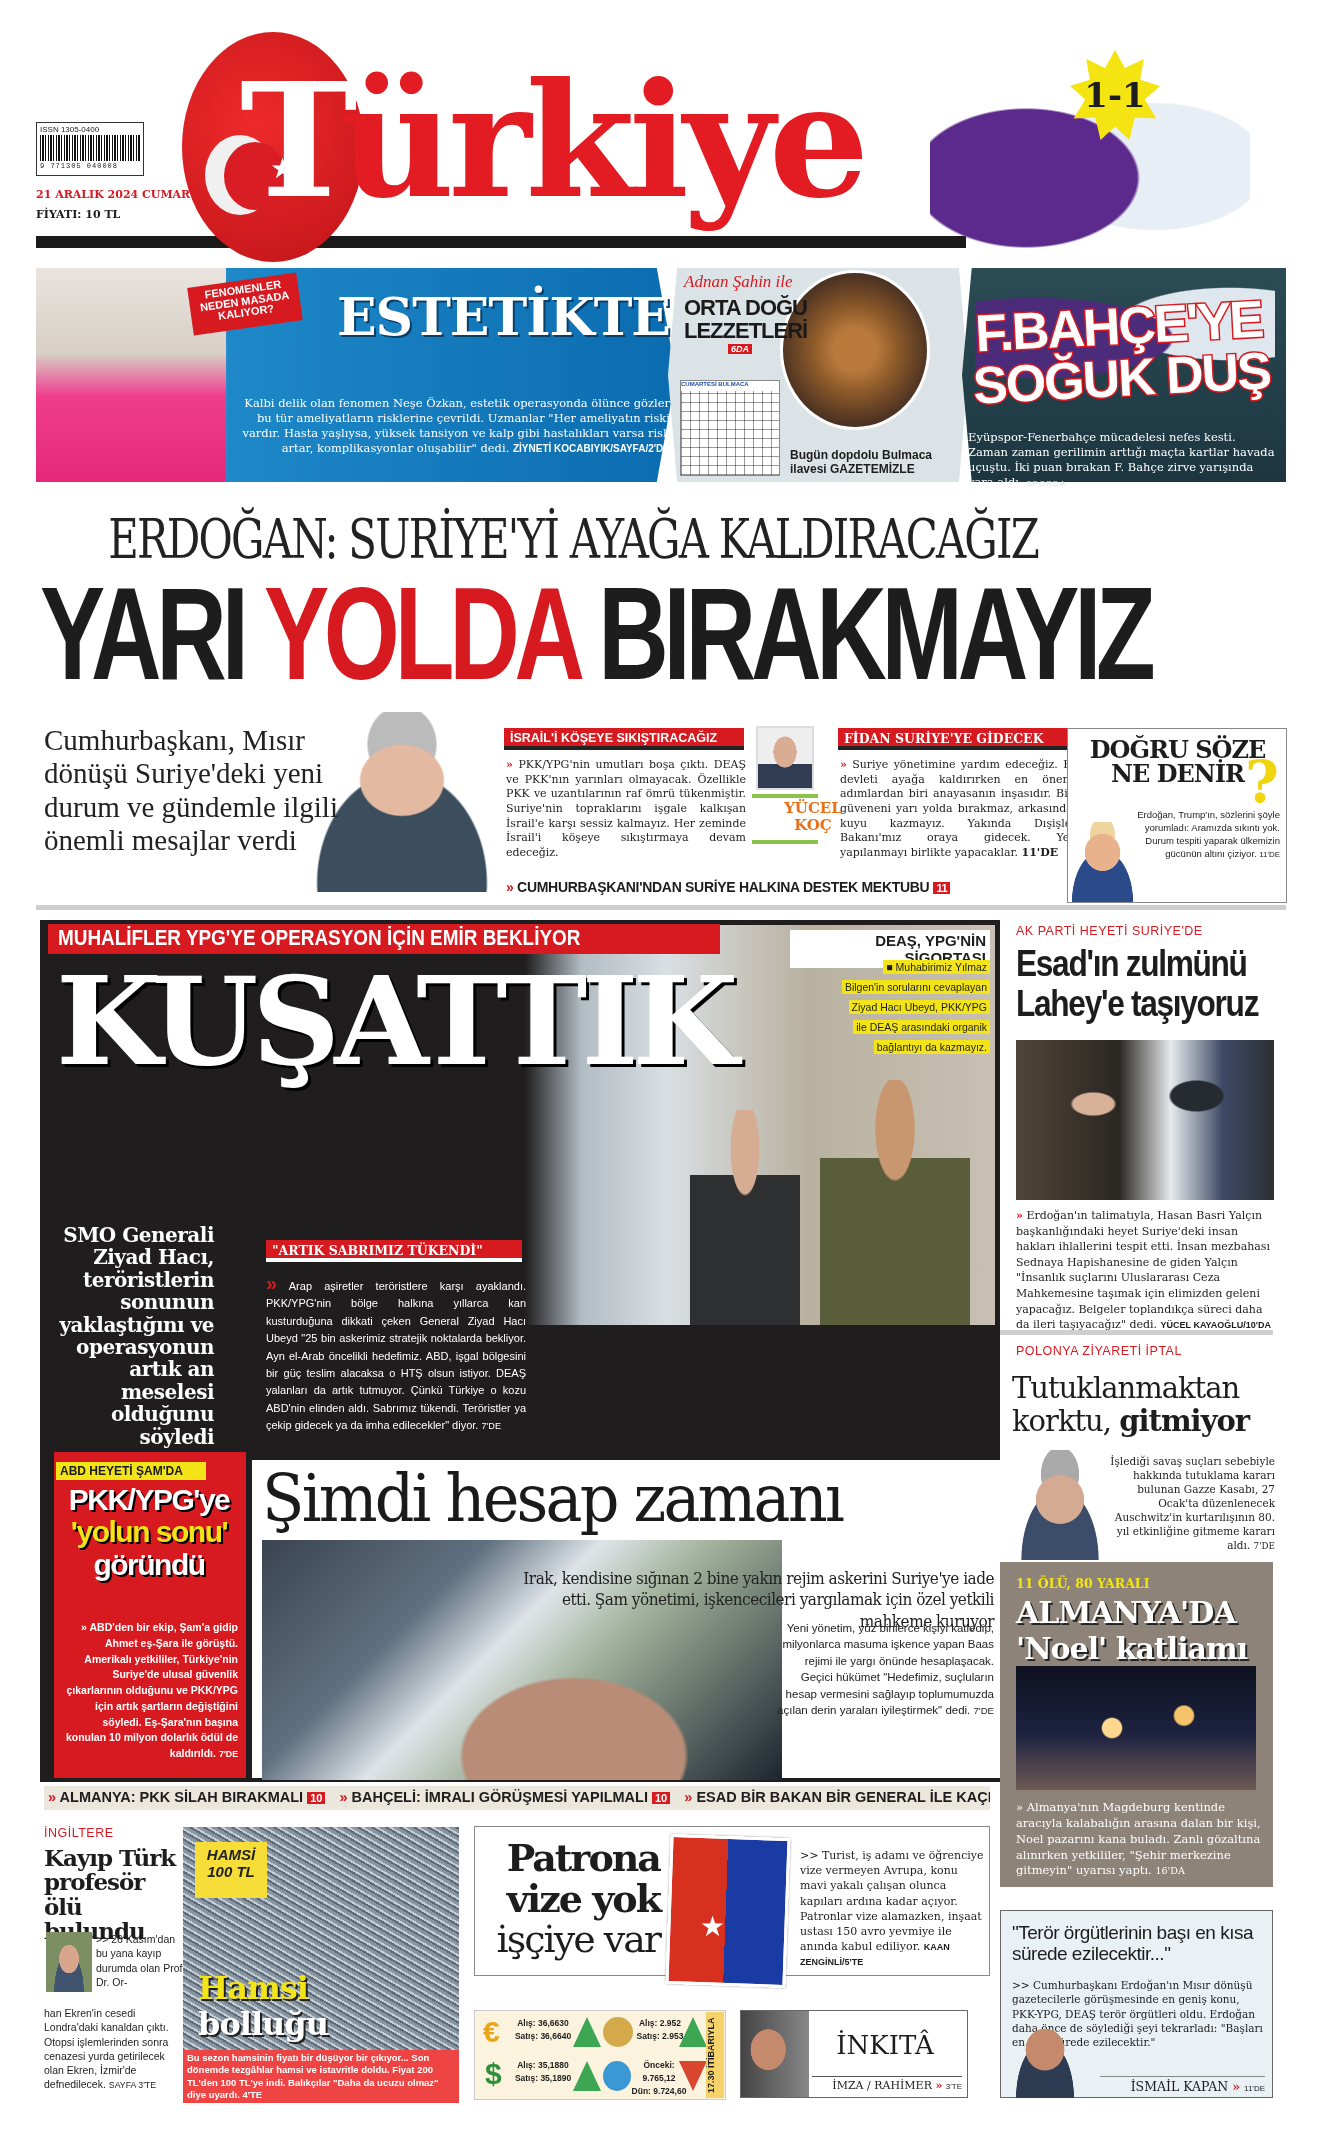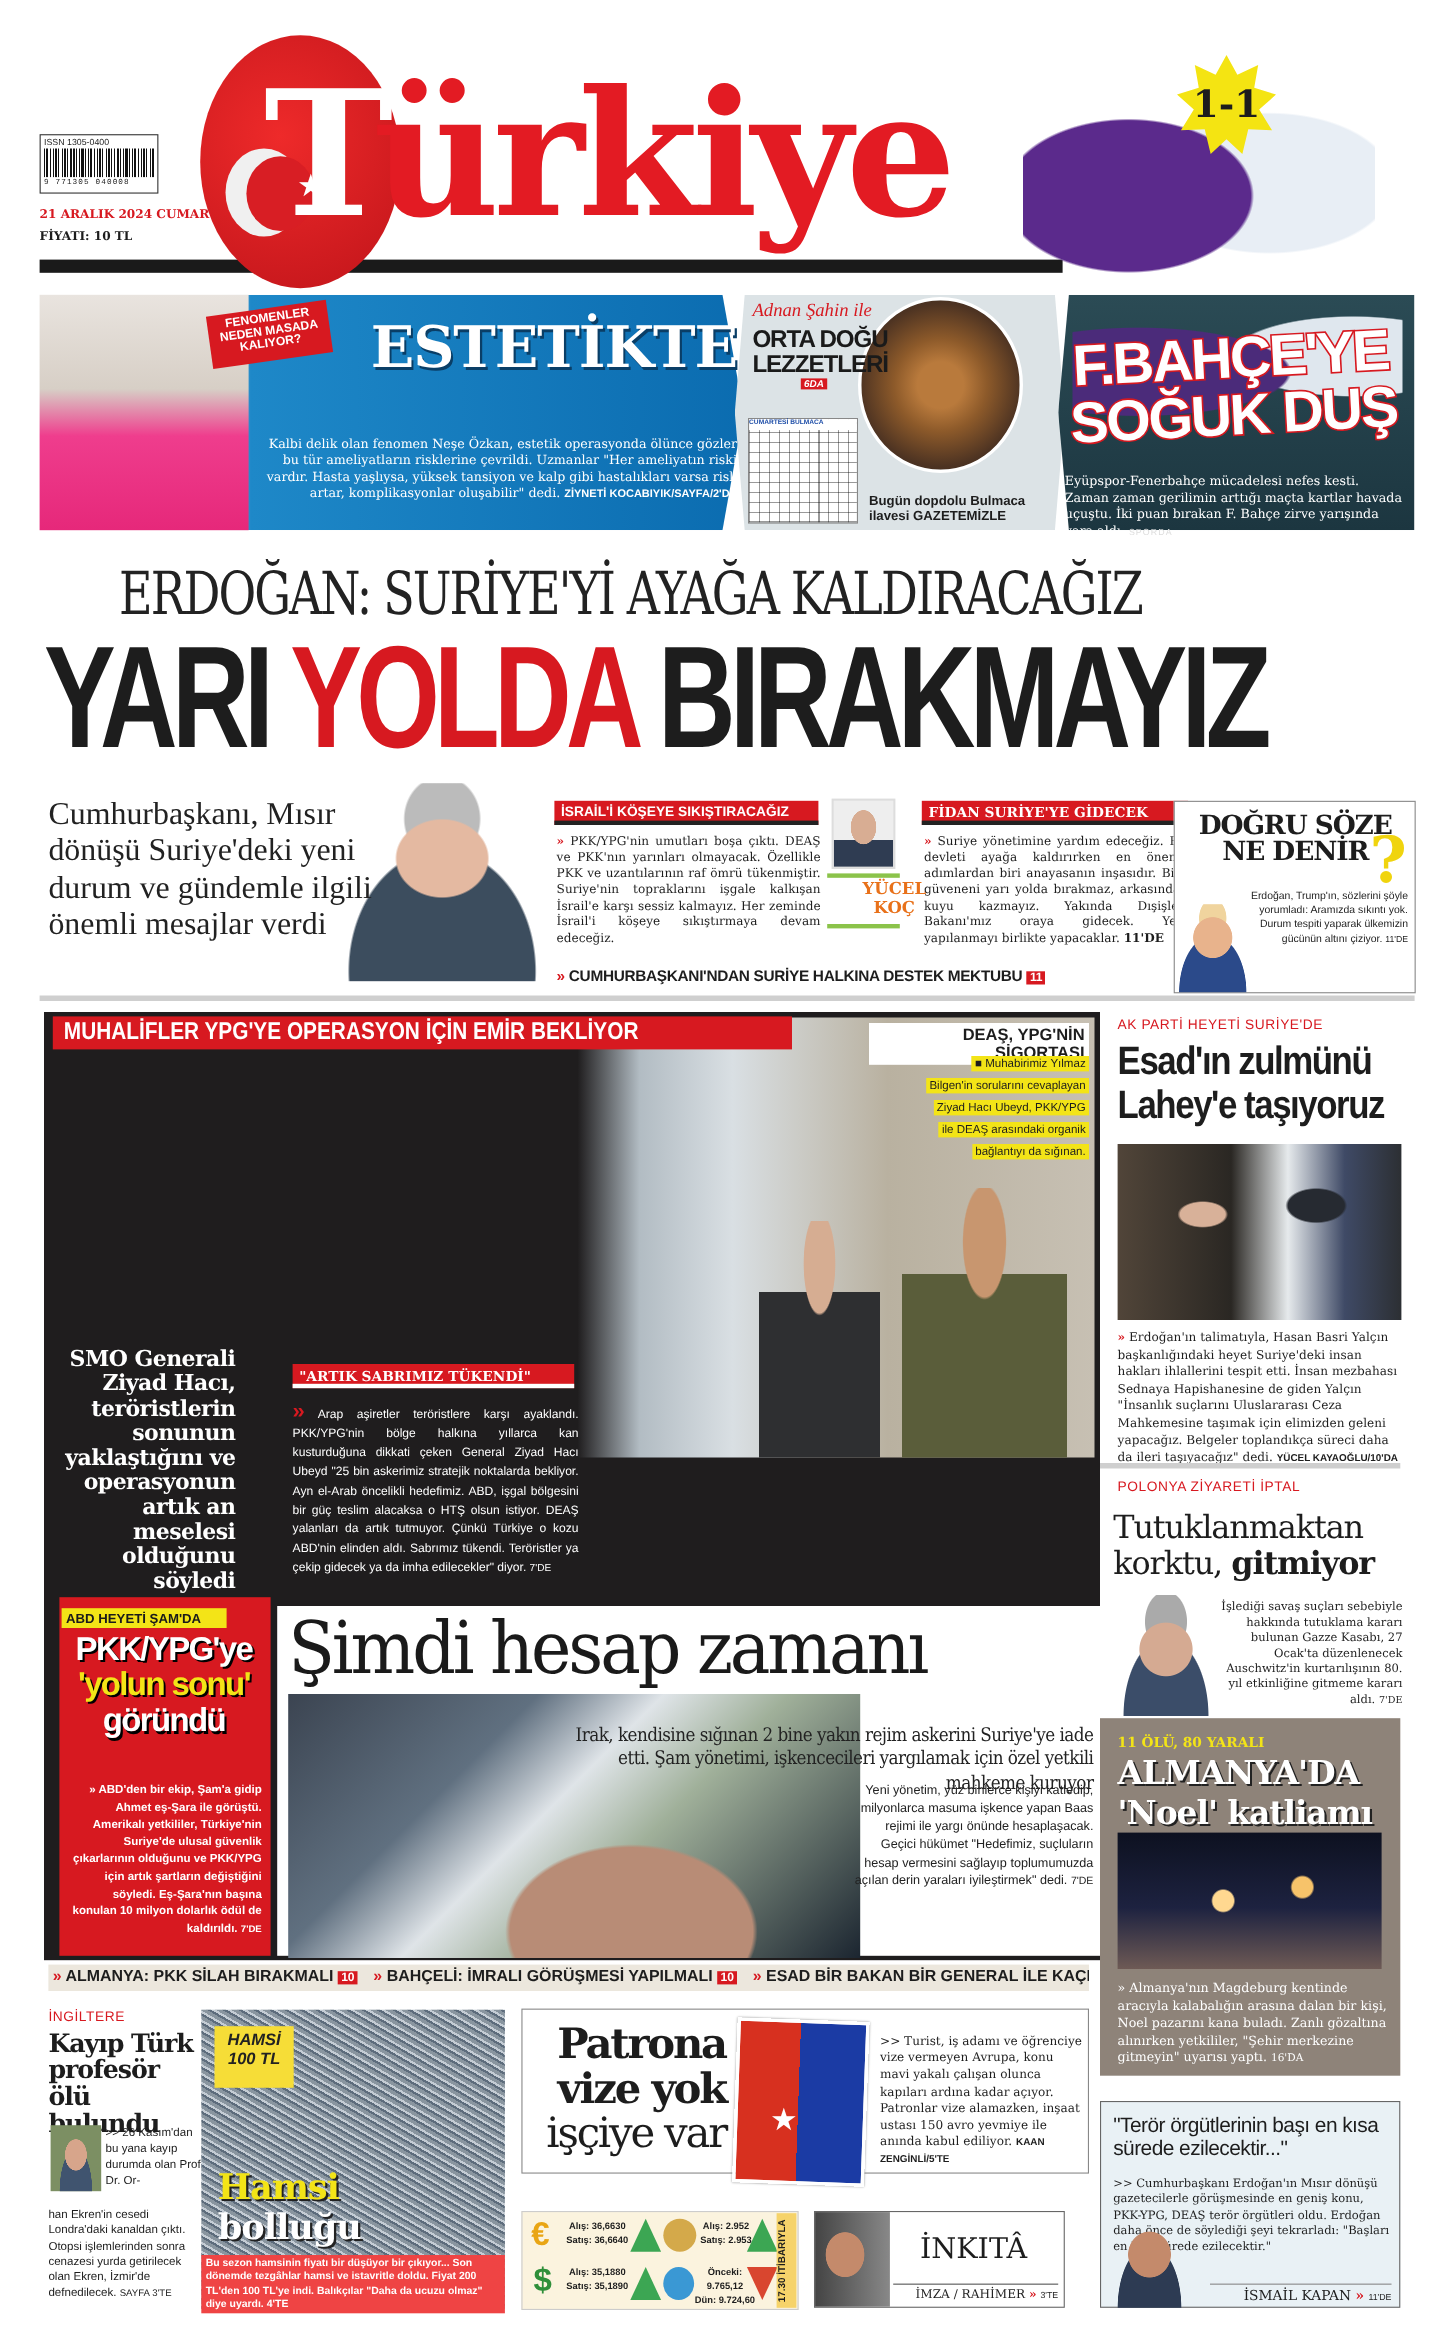--- a/index.html
+++ b/index.html
@@ -238,23 +238,24 @@
 <div class="abs dark-photo"></div>
 <div class="abs soldier1"></div>
 <div class="abs soldier2"></div>
 <div class="abs lead-kicker"><span>MUHALİFLER YPG'YE OPERASYON İÇİN EMİR BEKLİYOR</span></div>
 <div class="abs deas-head">DEAŞ, YPG'NİN SİGORTASI</div>
 <div class="abs deas-body">
   <div><span>■ Muhabirimiz Yılmaz</span></div>
   <div><span>Bilgen'in sorularını cevaplayan</span></div>
   <div><span>Ziyad Hacı Ubeyd, PKK/YPG</span></div>
   <div><span>ile DEAŞ arasındaki organik</span></div>
-  <div><span>bağlantıyı da sığınan.</span></div>
+  <div><span>bağlantıyı da kazmayız.</span></div>
 </div>
 <div class="abs lead-h1">
+  <div class="l2">KUŞATTIK</div>
 </div>
 <div class="abs lead-side">SMO Generali Ziyad Hacı, teröristlerin sonunun yaklaştığını ve operasyonun artık an meselesi olduğunu söyledi</div>
 <div class="abs lead-quote-head">"ARTIK SABRIMIZ TÜKENDİ"</div>
 <div class="abs lead-quote-body"><span class="chev">»</span> <span>Arap aşiretler teröristlere karşı ayaklandı. PKK/YPG'nin bölge halkına yıllarca kan kusturduğuna dikkati çeken General Ziyad Hacı Ubeyd "25 bin askerimiz stratejik noktalarda bekliyor. Ayn el-Arab öncelikli hedefimiz. ABD, işgal bölgesini bir güç teslim alacaksa o HTŞ olsun istiyor. DEAŞ yalanları da artık tutmuyor. Çünkü Türkiye o kozu ABD'nin elinden aldı. Sabrımız tükendi. Teröristler ya çekip gidecek ya da imha edilecekler" diyor.</span> <small>7'DE</small></div>
 
 <div class="abs abd-box"></div>
 <div class="abs abd-kicker">ABD HEYETİ ŞAM'DA</div>
 <div class="abs abd-h">
   <div>PKK/YPG'ye</div>
   <div class="y">'yolun sonu'</div>

